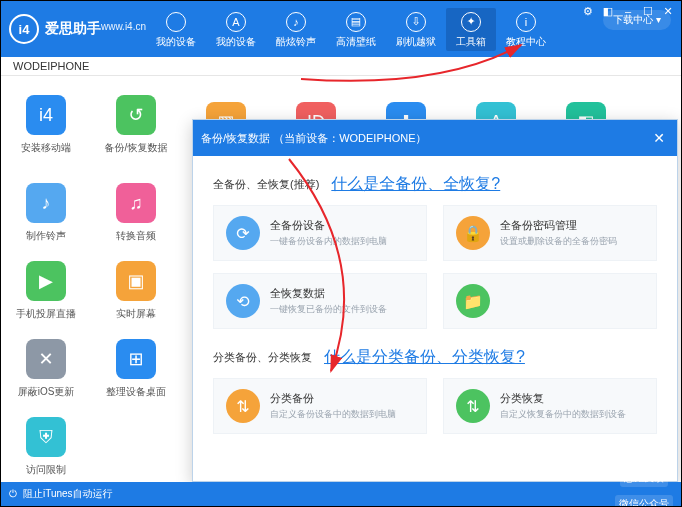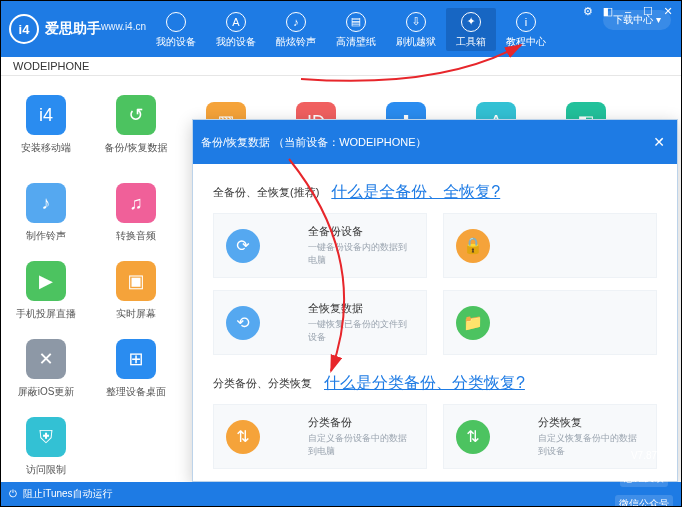--- a/index.html
+++ b/index.html
@@ -27,29 +27,29 @@
   
   .content { position: relative; height: 397px; background: #fff; }
   .tool-grid { display: grid; grid-template-columns: repeat(2, 90px); grid-auto-rows: 78px; gap: 0; padding: 10px 0 0 0; }
   .tool-grid-wide { position: absolute; top: 10px; left: 0; display: grid; grid-template-columns: repeat(7, 90px); grid-auto-rows: 78px; }
   .tool-item { display: flex; flex-direction: column; align-items: center; justify-content: center; gap: 6px; cursor: pointer; }
   .tool-icon { width: 40px; height: 40px; border-radius: 8px; display: flex; align-items: center; justify-content: center; color: #fff; font-size: 18px; }
   .tool-label { font-size: 10px; color: #555; }
 
   
   .dialog { position: absolute; top: 118px; left: 191px; width: 486px; height: 363px; background: #fff; border: 1px solid #bcd3ea; box-shadow: 0 4px 16px rgba(0,0,0,.2); }
-  .dialog-title { background: #1e7be4; color: #fff; height: 44px; display: flex; align-items: center; padding: 0 8px; font-size: 11px; justify-content: space-between; }
+  .dialog-title { background: #1e7be4; color: #fff; height: 36px; display: flex; align-items: center; padding: 0 8px; font-size: 11px; justify-content: space-between; }
   .dialog-close { width: 20px; height: 20px; display:flex;align-items:center;justify-content:center; cursor:pointer; font-size:14px; }
   .dialog-body { padding: 12px 20px 10px; height: calc(100% - 28px); overflow: hidden; }
   .section-head { font-size: 11px; color: #333; display:flex; align-items:center; gap: 12px; margin: 6px 0 10px; }
   .section-head a { color: #1e7be4; text-decoration: underline; font-size: 16px; cursor: pointer; }
   .card-row { display: flex; gap: 16px; margin-bottom: 12px; }
   .card { flex: 1; background: #f7f9fb; border: 1px solid #eef2f6; display: flex; align-items: center; gap: 10px; padding: 10px 12px; cursor: pointer; }
   .card-icon { width: 34px; height: 34px; border-radius: 50%; display:flex; align-items:center; justify-content:center; color:#fff; font-size:16px; flex-shrink:0; }
-  .card-text { display:flex; flex-direction:column; gap:2px;margin-left:38px; }
+  .card-text { display:flex; flex-direction:column; gap:2px; }
   .card-title { font-size: 11px; color: #333; }
   .card-sub { font-size: 9px; color: #9aa4af; }
 
   
   .status-bar { position: absolute; bottom: 0; left: 0; right: 0; height: 24px; background: #1e7be4; color: #fff; display: flex; align-items: center; font-size: 10px; padding: 0 8px; }
   .status-left { display:flex; align-items:center; gap:6px; cursor:pointer; }
   .status-right { margin-left:auto; display:flex; align-items:center; gap:8px;flex-direction:column; }
   .status-btn { background: rgba(255,255,255,.15); padding: 2px 4px; border-radius: 3px; cursor:pointer; }
 
   
@@ -199,20 +199,24 @@
       <div class="card-row">
         <div class="card">
           <div class="card-icon bg-lblue">⟳</div>
           <div class="card-text">
             <span class="card-title">全备份设备</span>
             <span class="card-sub">一键备份设备内的数据到电脑</span>
           </div>
         </div>
         <div class="card">
           <div class="card-icon bg-orange">🔒</div>
+          <div class="card-text">
+            <span class="card-title">全备份密码管理</span>
+            <span class="card-sub">设置或删除设备的全备份密码</span>
+          </div>
         </div>
       </div>
       <div class="card-row">
         <div class="card">
           <div class="card-icon bg-lblue">⟲</div>
           <div class="card-text">
             <span class="card-title">全恢复数据</span>
             <span class="card-sub">一键恢复已备份的文件到设备</span>
           </div>
         </div>

